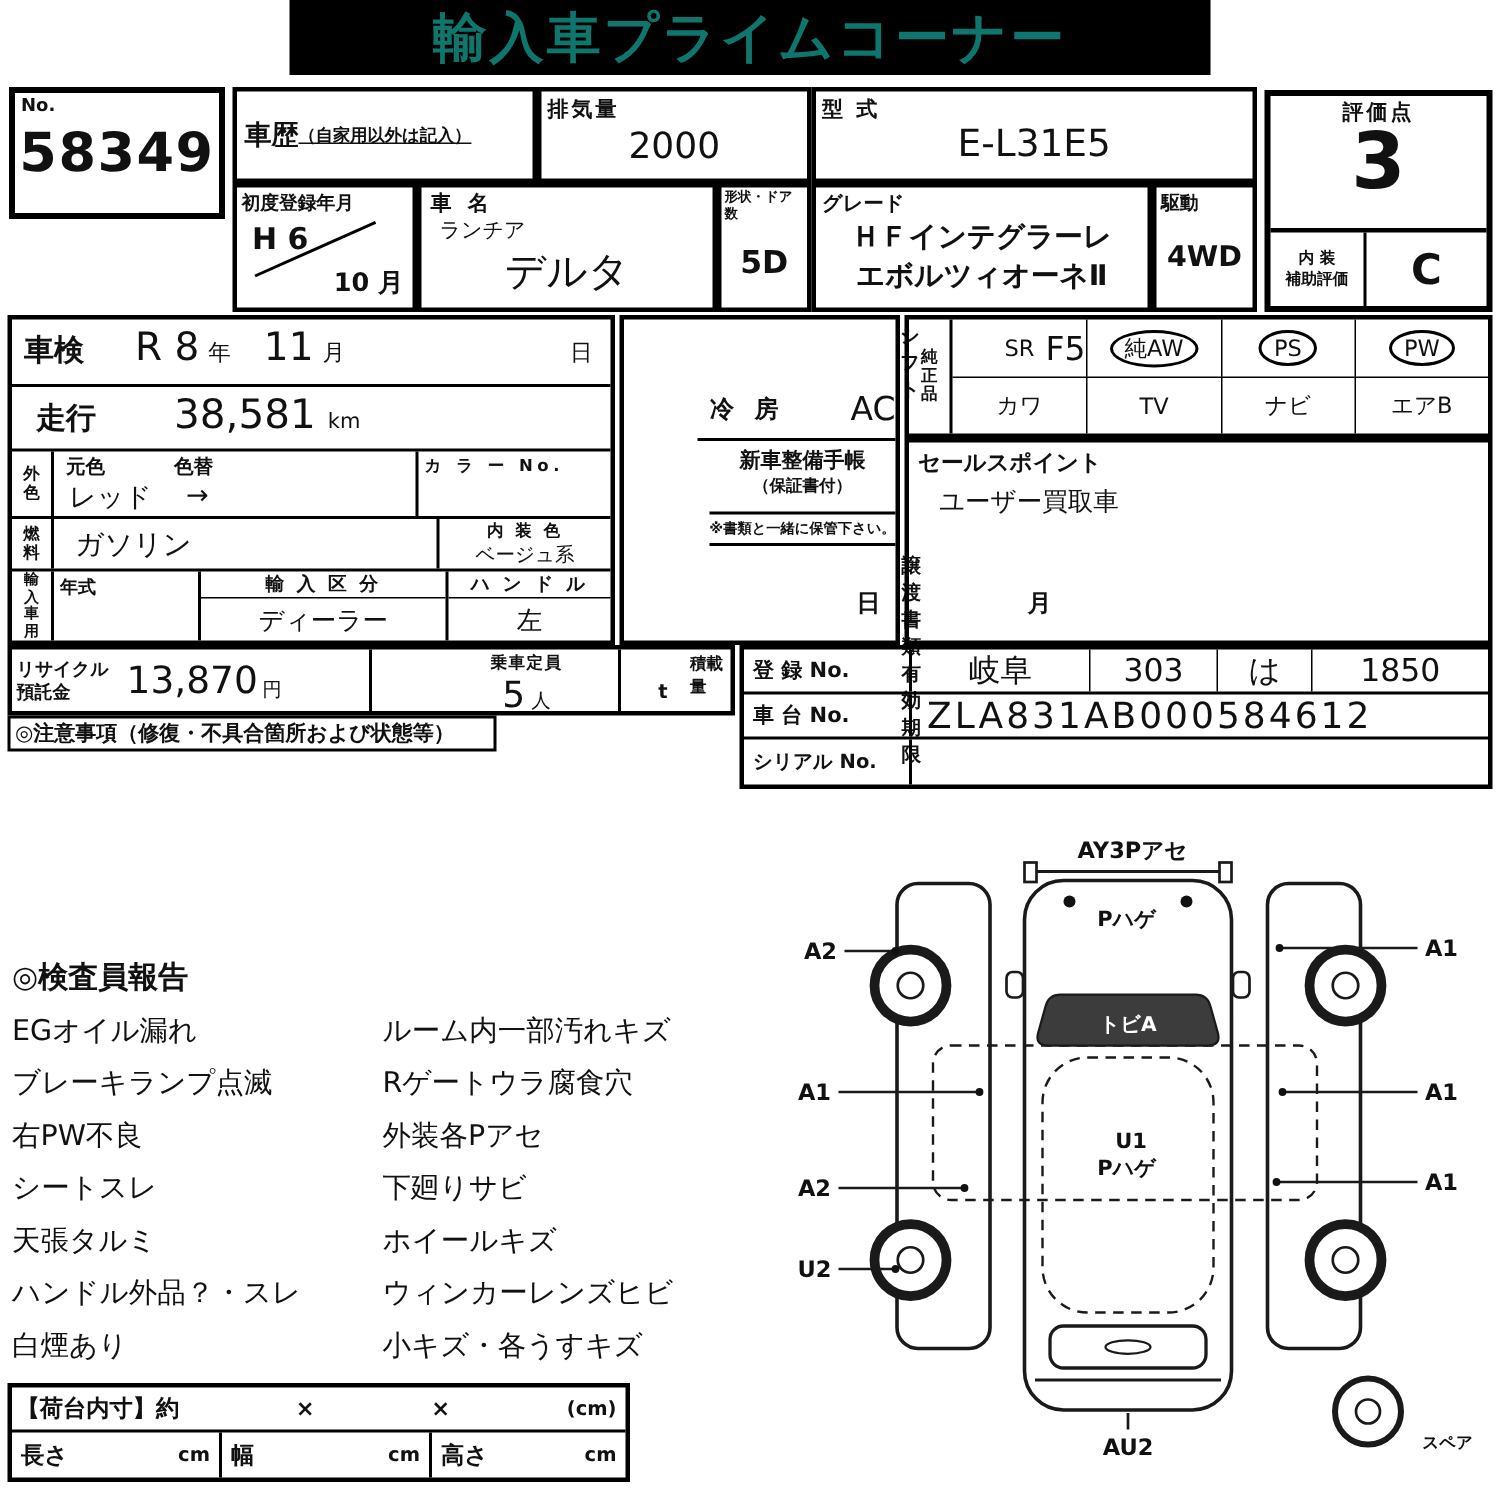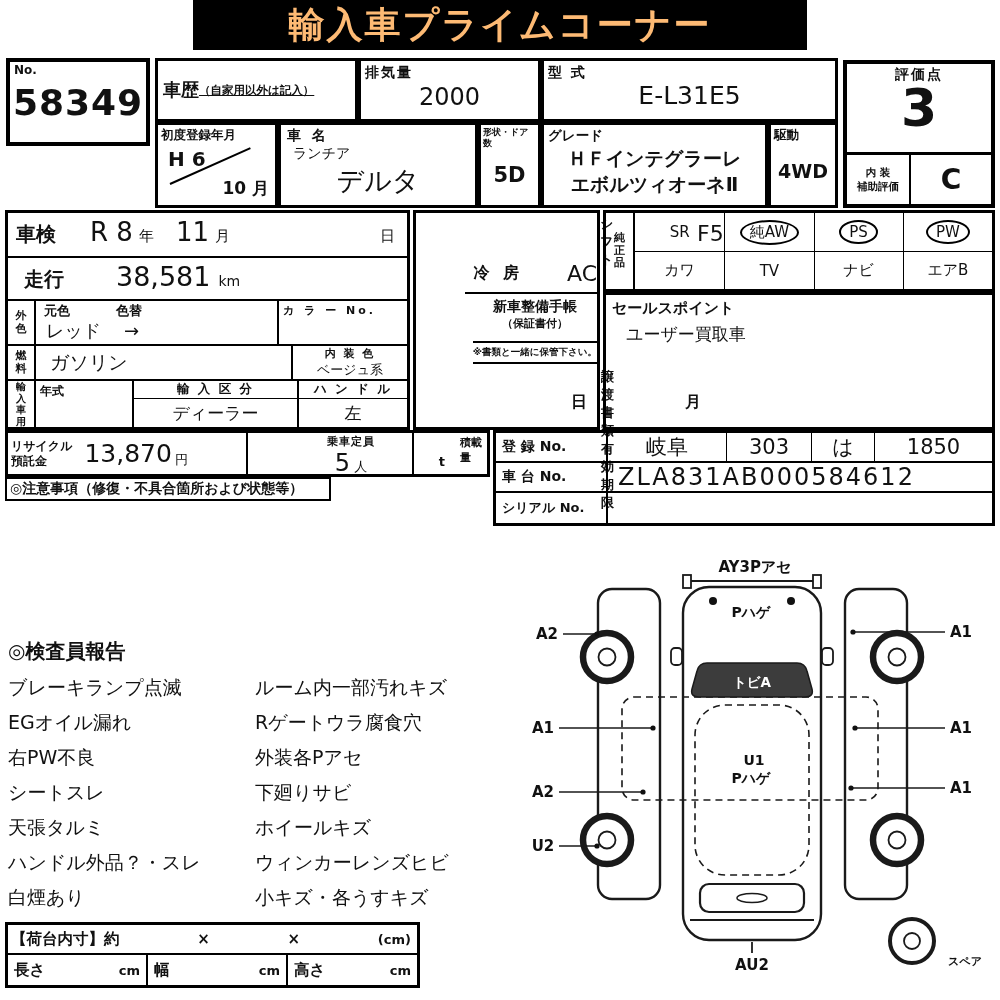--- a/index.html
+++ b/index.html
@@ -1,21 +1,21 @@
 <!DOCTYPE html>
 <html><head>
 <meta charset="utf-8">
 <style>
   html,body{margin:0;padding:0;background:#fff;}
   .sheet{position:relative;width:1000px;height:1000px;background:#fff;color:#111;
          font-family:"DejaVu Sans","Liberation Sans",sans-serif;overflow:hidden;}
   .abs{position:absolute;box-sizing:border-box;}
 
   
-  .title{left:193px;top:0;width:614px;height:50px;background:#000;color:#fdba74;
+  .title{left:193px;top:0;width:614px;height:50px;background:#000;color:#0f766e;
          font-size:36px;font-weight:bold;letter-spacing:2px;
          display:flex;align-items:center;justify-content:center;}
 
   
   .nobox{left:6px;top:58px;width:144px;height:88px;border:4px solid #000;}
   .nobox-lbl{position:absolute;top:1px;left:4px;font-size:12px;font-weight:bold;}
   .nobox-val{width:100%;height:100%;display:flex;align-items:center;justify-content:center;
              font-size:36px;font-weight:bold;letter-spacing:1px;}
   .histbox{left:155px;top:58px;width:203px;height:64px;border:3px solid #000;
            display:flex;align-items:center;padding-left:5px;}
@@ -410,22 +410,22 @@
     <div class="reg-row">
       <div class="reg-label serial-lbl">シリアル No.</div>
       <div class="chassis-val"></div>
     </div>
   </div>
 
   <div class="abs caution">◎注意事項（修復・不具合箇所および状態等）</div>
 
   <div class="abs report-title">◎検査員報告</div>
   <div class="abs report-col" style="left:8px;top:670px;width:244px;">
+    <div class="report-item">EGオイル漏れ</div>
     <div class="report-item">ブレーキランプ点滅</div>
-    <div class="report-item">EGオイル漏れ</div>
     <div class="report-item">右PW不良</div>
     <div class="report-item">シートスレ</div>
     <div class="report-item">天張タルミ</div>
     <div class="report-item">ハンドル外品？・スレ</div>
     <div class="report-item">白煙あり</div>
   </div>
   <div class="abs report-col" style="left:255px;top:670px;width:252px;">
     <div class="report-item">ルーム内一部汚れキズ</div>
     <div class="report-item">Rゲートウラ腐食穴</div>
     <div class="report-item">外装各Pアセ</div>

